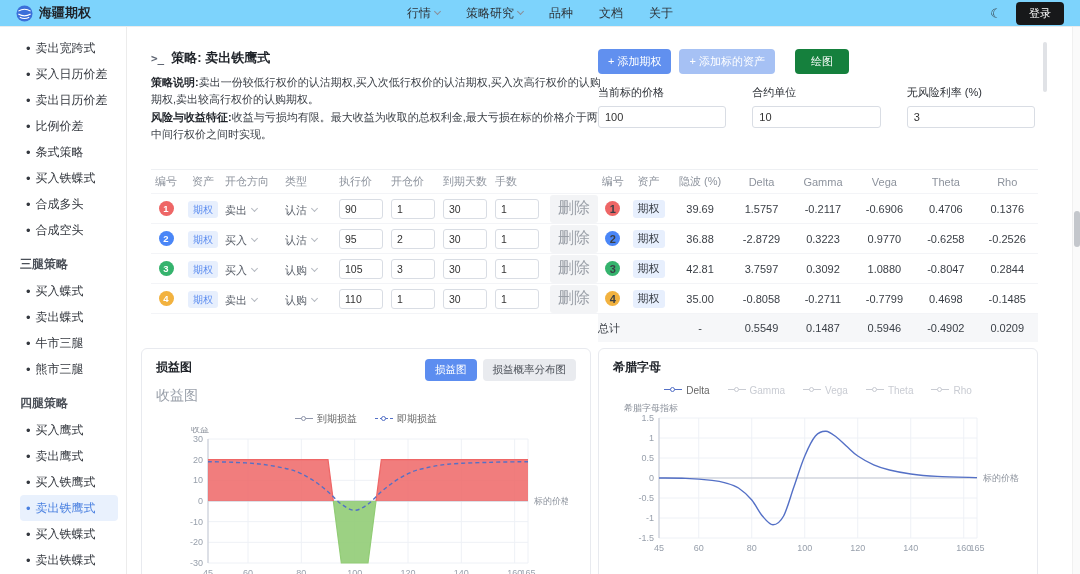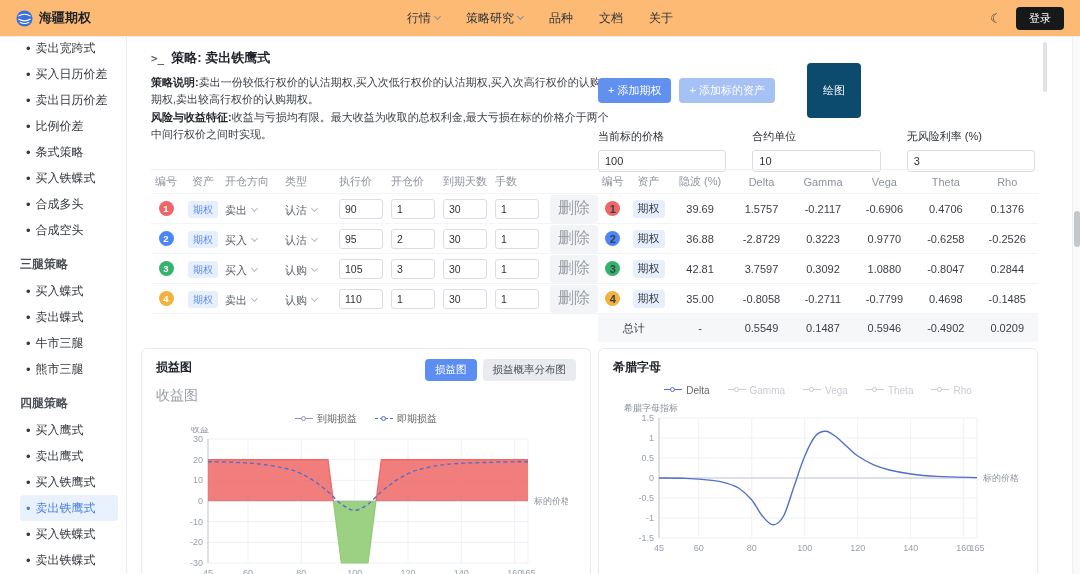--- a/index.html
+++ b/index.html
@@ -1,19 +1,19 @@
 <!DOCTYPE html>
 <html><head>
 <meta charset="utf-8">
 <style>
   *{margin:0;padding:0;box-sizing:border-box}
   html,body{width:1080px;height:574px;overflow:hidden;background:#fff;
     font-family:"Liberation Sans","DejaVu Sans",sans-serif;color:#333}
   
-  .navbar{position:absolute;top:0;left:0;width:1080px;height:37px;background:#fdba74;
+  .navbar{position:absolute;top:0;left:0;width:1080px;height:27px;background:#7dd3fc;
     border-bottom:1px solid #ececec;display:flex;align-items:center;padding:0 16px;z-index:10}
   .brand{display:flex;align-items:center;gap:6px;width:210px;cursor:pointer}
   .brand-text{font-size:13px;font-weight:bold;color:#1f2329}
   .nav-center{display:flex;gap:26px;align-items:center;flex:1;justify-content:center}
   .nav-item{display:flex;align-items:center;gap:4px;font-size:12px;color:#2e3338;cursor:pointer;white-space:nowrap}
   .chev{width:5px;height:5px;border-right:1.2px solid #8a8f99;border-bottom:1.2px solid #8a8f99;
     transform:rotate(45deg);display:inline-block;margin-top:-3px}
   .nav-right{display:flex;align-items:center;width:210px;justify-content:flex-end;gap:14px}
   .theme-toggle{font-size:13px;color:#2e3338;cursor:pointer;line-height:1}
   .login-btn{background:#17181a;color:#fff;font-size:11px;border:none;border-radius:4px;
@@ -28,26 +28,26 @@
   .side-header{font-weight:bold;font-size:12px;color:#4a4f57;margin:13px 0 5px 0;white-space:nowrap}
   .main{position:relative;flex:1;height:547px;overflow:hidden}
   
   .strategy-block{position:absolute;top:22px;left:24px;width:458px}
   .strategy-title-row{display:flex;align-items:center;gap:7px;margin-bottom:7px}
   .prompt-icon{font-family:"DejaVu Sans Mono",monospace;font-size:11px;color:#5f6673;font-weight:bold}
   .strategy-title{font-size:13px;font-weight:bold;color:#1f2329}
   .strategy-par{font-size:11px;line-height:1.5;color:#3a3f46;margin-bottom:2px}
   .strategy-par b{color:#1f2329}
   
-  .controls{position:absolute;top:36px;left:471px;width:437px}
+  .controls{position:absolute;top:22px;left:471px;width:437px}
   .btn-row{display:flex;align-items:center;gap:8px;margin-bottom:11px}
   .btn{border:none;border-radius:4px;font-size:11px;color:#fff;padding:5px 10px;cursor:pointer;font-family:inherit}
   .btn.primary{background:#6190ef}
   .btn.lighter{background:#a6c1f4}
-  .btn.draw{background:#0c4a6e;margin-left:24px;padding:20px 16px}
+  .btn.draw{background:#15803d;margin-left:12px;padding:5px 16px}
   .fields{display:flex;gap:26px}
   .field{flex:1}
   .field-label{font-size:11px;color:#2c3036;margin-bottom:6px}
   .text-input{width:100%;height:22px;border:1px solid #d9dde4;border-radius:3px;font-size:11px;
     padding:0 6px;color:#333;font-family:inherit;background:#fff}
   
   .legs-card{position:absolute;top:142px;left:24px;width:447px;border-top:1px solid #eef0f3}
   .greeks-card{position:absolute;top:142px;left:471px;width:440px;border-top:1px solid #eef0f3}
   .t-head{display:flex;align-items:center;height:24px;font-size:11px;color:#8d939d;border-bottom:1px solid #f3f4f7}
   .t-row{display:flex;align-items:center;height:30px;border-bottom:1px solid #f3f4f7}
@@ -66,21 +66,21 @@
   .sel .chev{border-color:#b6bac2}
   .cell-input{width:44px;height:20px;border:1px solid #d9dde4;border-radius:3px;font-size:10.5px;
     padding:0 5px;color:#333;font-family:inherit;background:#fff}
   .del-btn{background:#f3f4f6;border:none;border-radius:3px;color:#9ba0a8;font-size:16px;
     padding:3.5px 8px;cursor:pointer;font-family:inherit}
   .g-no{width:30px;display:flex;justify-content:center}
   .t-head .g-no{display:block;text-align:center}
   .g-asset{width:42px;text-align:center}
   .g-iv{width:62px;text-align:center}
   .g-val{width:62px;text-align:center}
-  .g-total{width:72px;text-align:center}
+  .g-total{width:72px;}
   .greeks-card .t-row span{font-size:11px;color:#3a3f46}
   .greeks-card .t-head span{font-size:11px;color:#8d939d}
   
   .chart-card{position:absolute;top:321px;height:262px;background:#fff;border:1px solid #e8eaef;
     border-radius:6px;padding:10px 14px}
   .chart-card.pnlcard{left:14px;width:450px}
   .chart-card.greekcard{left:471px;width:440px}
   .pnl-head{display:flex;justify-content:space-between;align-items:flex-start}
   .card-title{font-size:12px;font-weight:bold;color:#1f2329}
   .card-sub{font-size:14px;color:#9aa0aa;margin-top:11px}

